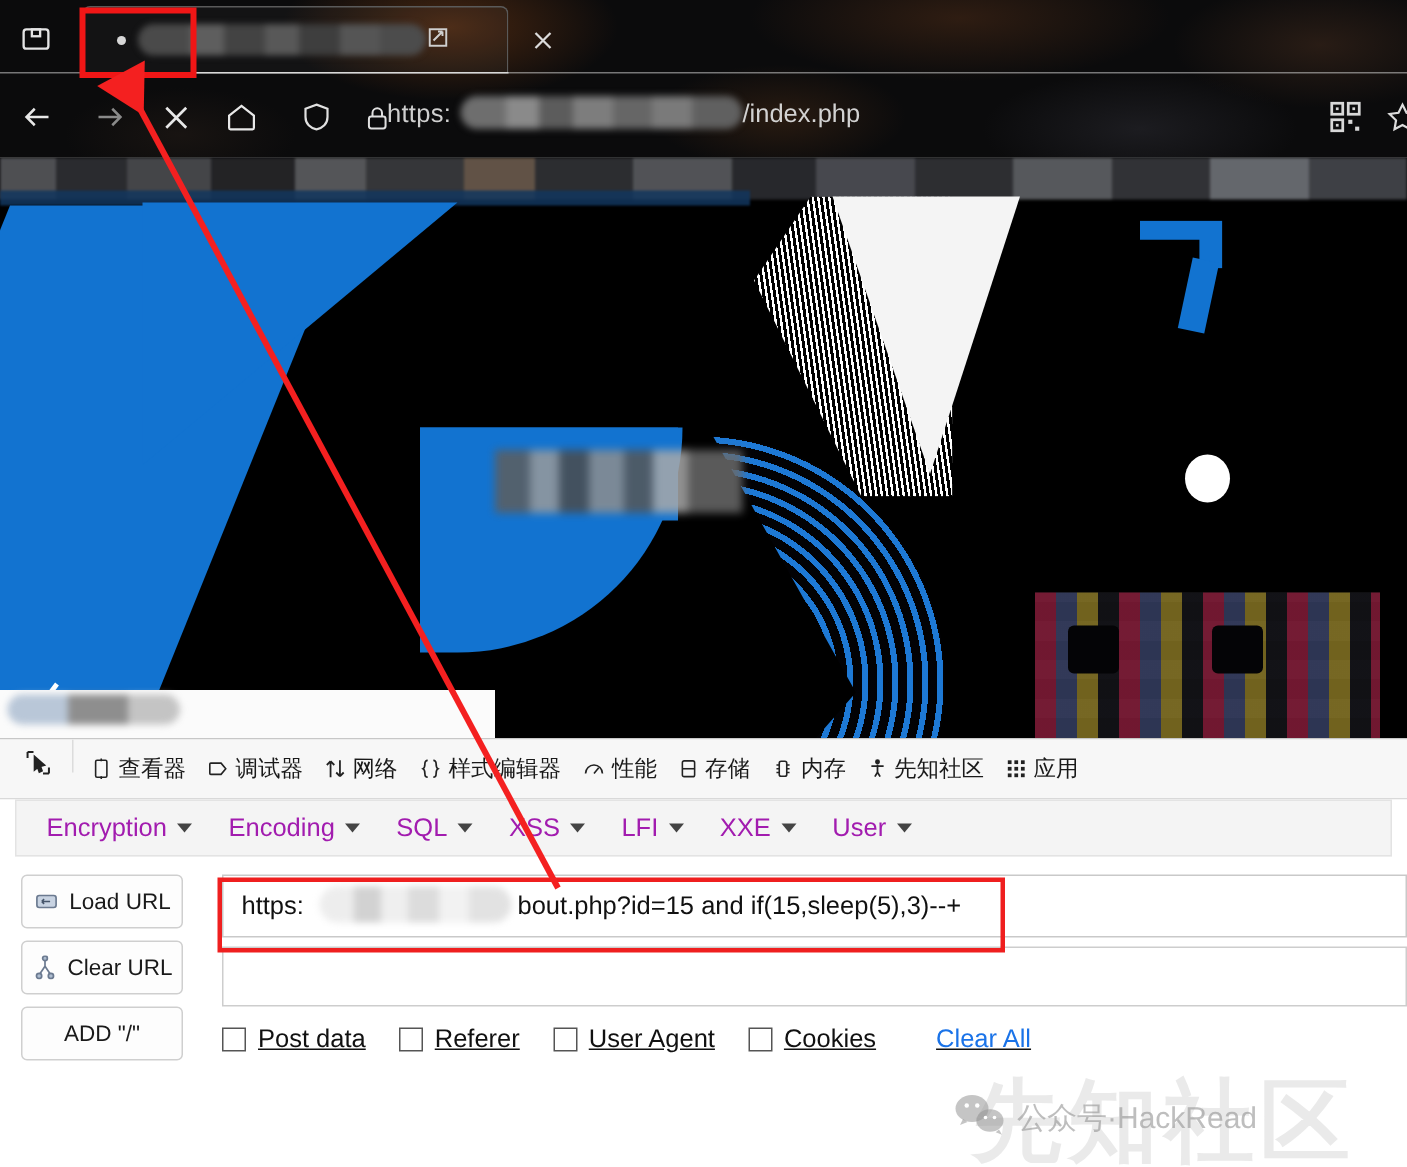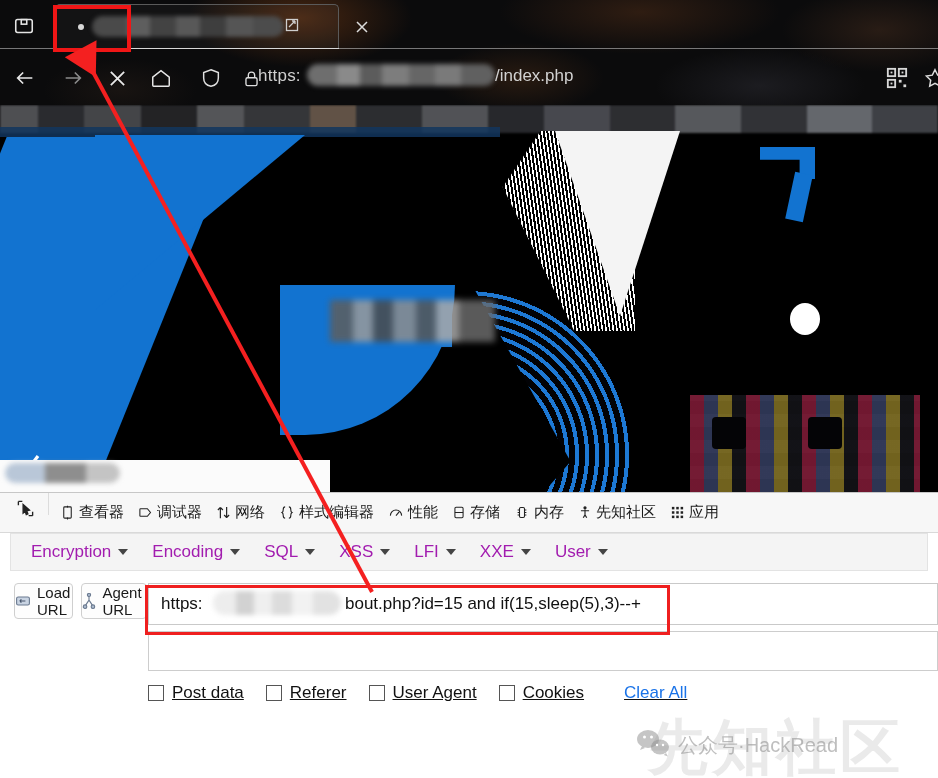--- a/index.html
+++ b/index.html
@@ -228,21 +228,21 @@
     display: flex; align-items: center; gap: 7px;
     padding: 0 12px; font-size: 17px; color: #a21caf; white-space: nowrap;
   }
   .caret {
     width: 0; height: 0; border-left: 5px solid transparent;
     border-right: 5px solid transparent; border-top: 6px solid #444;
   }
   .hb-body { position: absolute; left: 0; top: 50px; width: 938px; height: 196px; }
   .hb-buttons {
     position: absolute; left: 14px; top: 0; width: 108px;
-    display: flex; flex-direction: row; gap: 8px;
+    display: flex; flex-direction: column; gap: 8px;
   }
   .hb-btn {
     height: 36px; border: 1px solid #cfcfcf; border-radius: 4px; background: #fdfdfd;
     display: flex; align-items: center; justify-content: center; gap: 6px;
     font-size: 15px; color: #1a1a1a;
   }
   .hb-btn-ico { width: 18px; height: 18px; display: flex; align-items: center; justify-content: center; }
   .hb-url-wrap { position: absolute; left: 148px; top: 0; width: 790px; }
   .hb-url-input {
     width: 790px; height: 42px; border: 1px solid #c9c9c9; background: #fff;
@@ -565,21 +565,21 @@
           </div>
           <div class="hb-btn">
             <span class="hb-btn-ico">
               <svg width="14" height="16" viewBox="0 0 16 18" fill="none" stroke="#6b7a90" stroke-width="1.3">
                 <path d="M8 1v7M8 8L4 14M8 8l4 6"></path>
                 <circle cx="8" cy="2" r="1.8" fill="#aebdd0"></circle>
                 <circle cx="3.5" cy="15.5" r="2" fill="#aebdd0"></circle>
                 <circle cx="12.5" cy="15.5" r="2" fill="#aebdd0"></circle>
               </svg>
               </span>
-            <span>Agent URL</span>
+            <span>Clear URL</span>
           </div>
           <div class="hb-btn">
             <span>ADD "/"</span>
           </div>
         </div>
 
         <div class="hb-url-wrap">
           <div class="hb-url-input">
             <span>https:</span>
             <span class="hb-url-redacted"></span>

